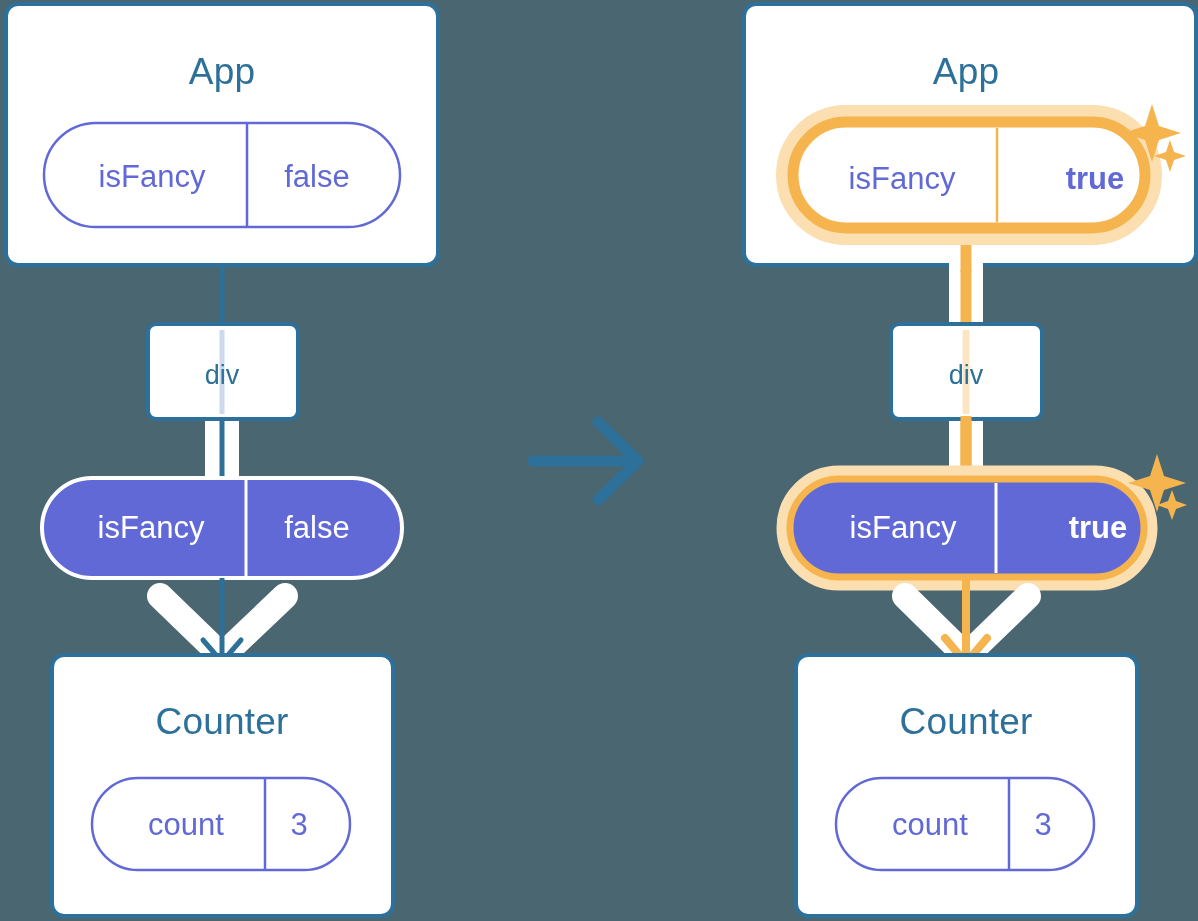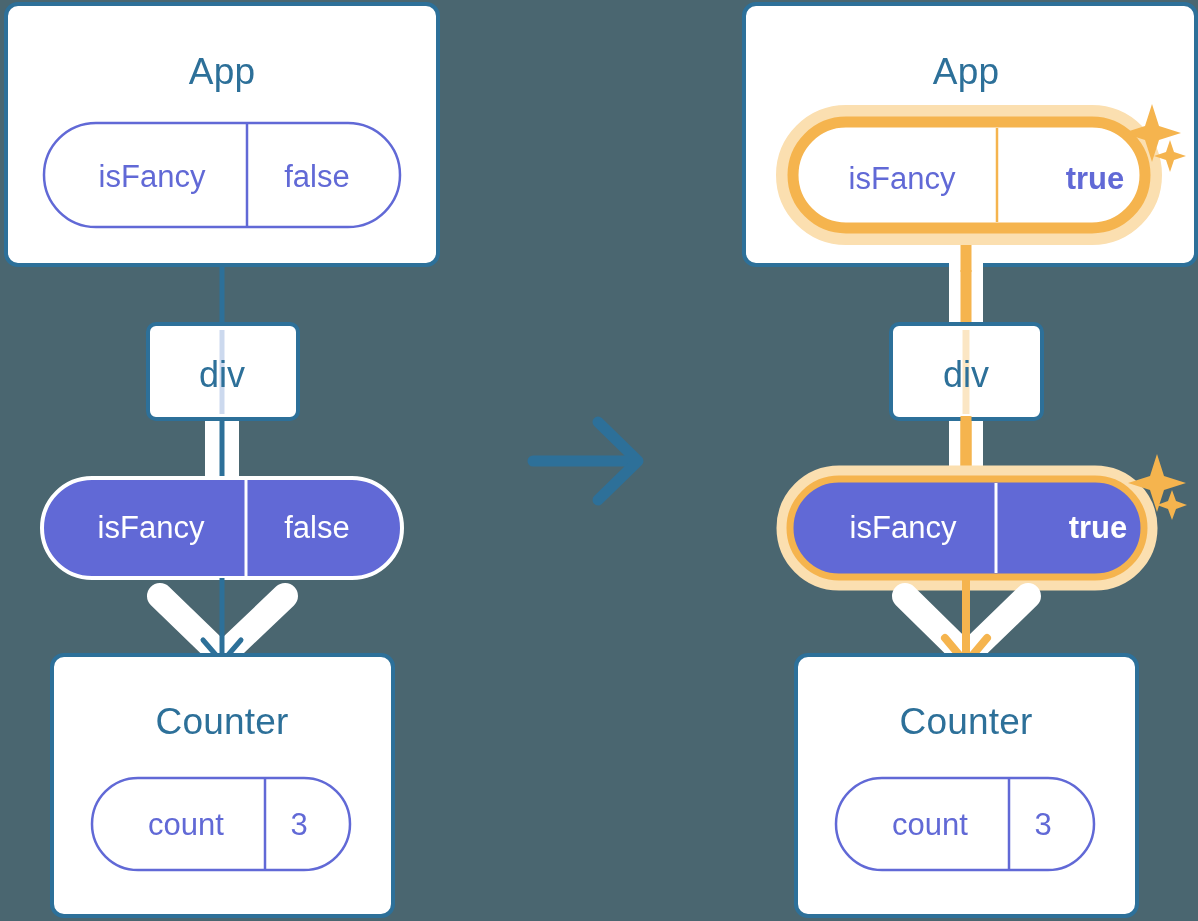--- a/index.html
+++ b/index.html
@@ -31,21 +31,21 @@
     position: absolute;
     white-space: nowrap;
     pointer-events: none;
   }
   .comp-title {
     font-size: 37px;
     color: #2d7099;
     letter-spacing: 0.2px;
   }
   .div-title {
-    font-size: 36px;
+    font-size: 27px;
     color: #2d7099;
   }
   .pill-label-outline {
     font-size: 31px;
     color: #6169d6;
   }
   .pill-label-filled {
     font-size: 31px;
     color: #ffffff;
   }

